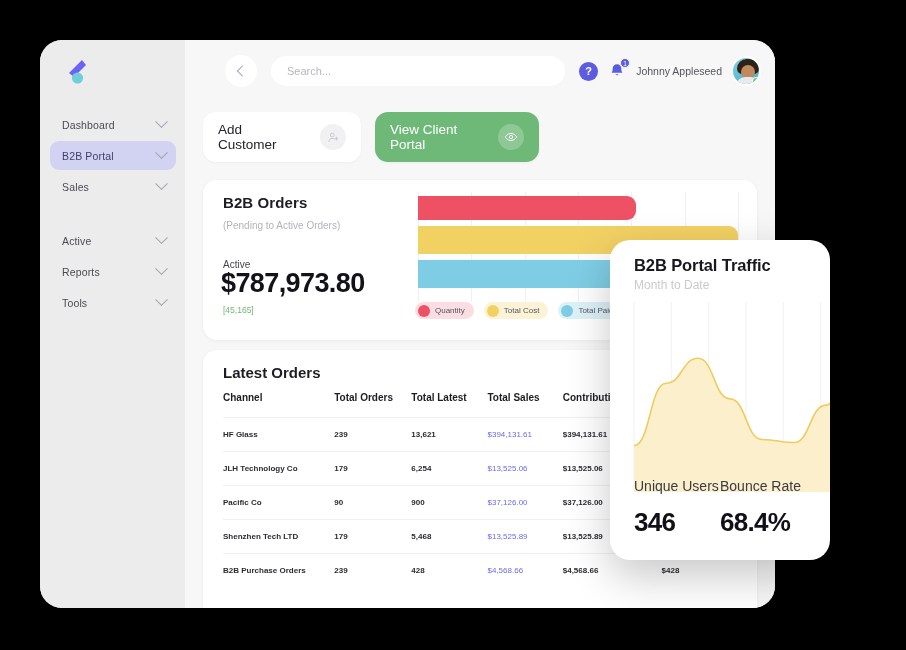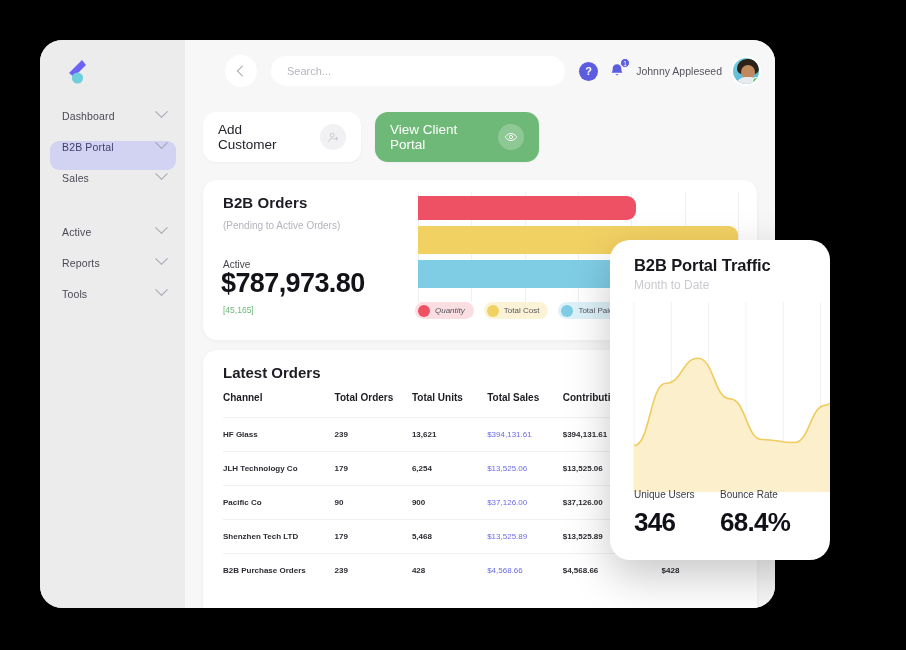--- a/index.html
+++ b/index.html
@@ -30,21 +30,21 @@
   }
   .logo { position: absolute; left: 20px; top: 14px; width: 34px; height: 34px; }
 
   .nav-group { position: absolute; left: 10px; width: 126px; }
   .nav-group.g1 { top: 70px; }
   .nav-group.g2 { top: 186px; }
   .nav-item {
     position: relative;
     height: 29px;
     border-radius: 9px;
-    display: flex; align-items: flex-start;
+    display: flex; align-items: center;
     padding: 0 10px 0 12px;
     margin-bottom: 2px;
     cursor: pointer;
     gap: 40px;
   }
   .nav-item.active { background: #d2d2f2; }
   .nav-label {
     font-size: 10.5px;
     color: #4a4a55;
     letter-spacing: .15px;
@@ -232,21 +232,21 @@
     background: #fff;
     border-radius: 20px;
     box-shadow: 0 16px 44px rgba(0,0,0,.22);
     overflow: hidden;
   }
   .tf-title { position: absolute; left: 24px; top: 16px; font-size: 16.5px; font-weight: bold; color: #17171e; letter-spacing: -.1px; }
   .tf-sub { position: absolute; left: 24px; top: 38px; font-size: 12px; color: #c9c9d1; }
   .tf-chart { position: absolute; left: 0; top: 62px; width: 100%; height: 190px; }
   .tf-stats { position: absolute; left: 0; bottom: 22px; width: 100%; display: flex; padding: 0 24px; }
   .tf-stat { flex: 1; }
-  .tf-stat-label { font-size: 10px; color: #3a3a44; margin-bottom: 7px; }
+  .tf-stat-label { font-size: 14px; color: #3a3a44; margin-bottom: 13px; }
   .tf-stat-value { font-size: 26px; font-weight: bold; color: #101018; letter-spacing: -.7px; }
 </style>
 </head>
 <body>
 
 <div id="stage">
 
   <div class="app-window">
 
     <div class="sidebar">
@@ -350,21 +350,21 @@
             <div class="gridline" style="left: 50%;"></div>
             <div class="gridline" style="left: 66.6667%;"></div>
             <div class="gridline" style="left: 83.3333%;"></div>
             <div class="gridline" style="left: 100%;"></div>
             <div class="bar b1" style="width: 68%; background: rgb(239, 81, 100);"></div>
             <div class="bar b2" style="width: 100%; background: rgb(242, 209, 99);"></div>
             <div class="bar b3" style="width: 100%; background: rgb(127, 205, 229);"></div>
           </div>
 
         <div class="legend" id="legend">
-            <div class="leg-pill" style="background: rgb(251, 222, 226); font-style: italic;">
+            <div class="leg-pill" style="background: rgb(251, 222, 226);">
               <span class="leg-dot" style="background: rgb(239, 81, 100);"></span>
               <span class="leg-text">Quantity</span>
             </div>
             <div class="leg-pill" style="background: rgb(252, 243, 214);">
               <span class="leg-dot" style="background: rgb(242, 209, 99);"></span>
               <span class="leg-text">Total Cost</span>
             </div>
             <div class="leg-pill" style="background: rgb(221, 241, 248);">
               <span class="leg-dot" style="background: rgb(127, 205, 229);"></span>
               <span class="leg-text">Total Paid</span>
@@ -380,21 +380,21 @@
               <col class="col-b">
               <col class="col-c">
             <col class="col-d">
               <col class="col-e">
               <col class="col-f">
           </colgroup>
           <thead>
               <tr id="thead-row">
                 <th>Channel</th>
                 <th>Total Orders</th>
-                <th>Total Units</th>
+                <th>Total Latest</th>
                 <th>Total Sales</th>
                 <th>Contribution Margin</th>
                 <th>Avg Order Value</th>
               </tr>
             </thead>
           <tbody id="tbody">
               <tr>
                 <td class="chan">HF Glass</td>
                 <td>239</td>
                 <td>13,621</td>

